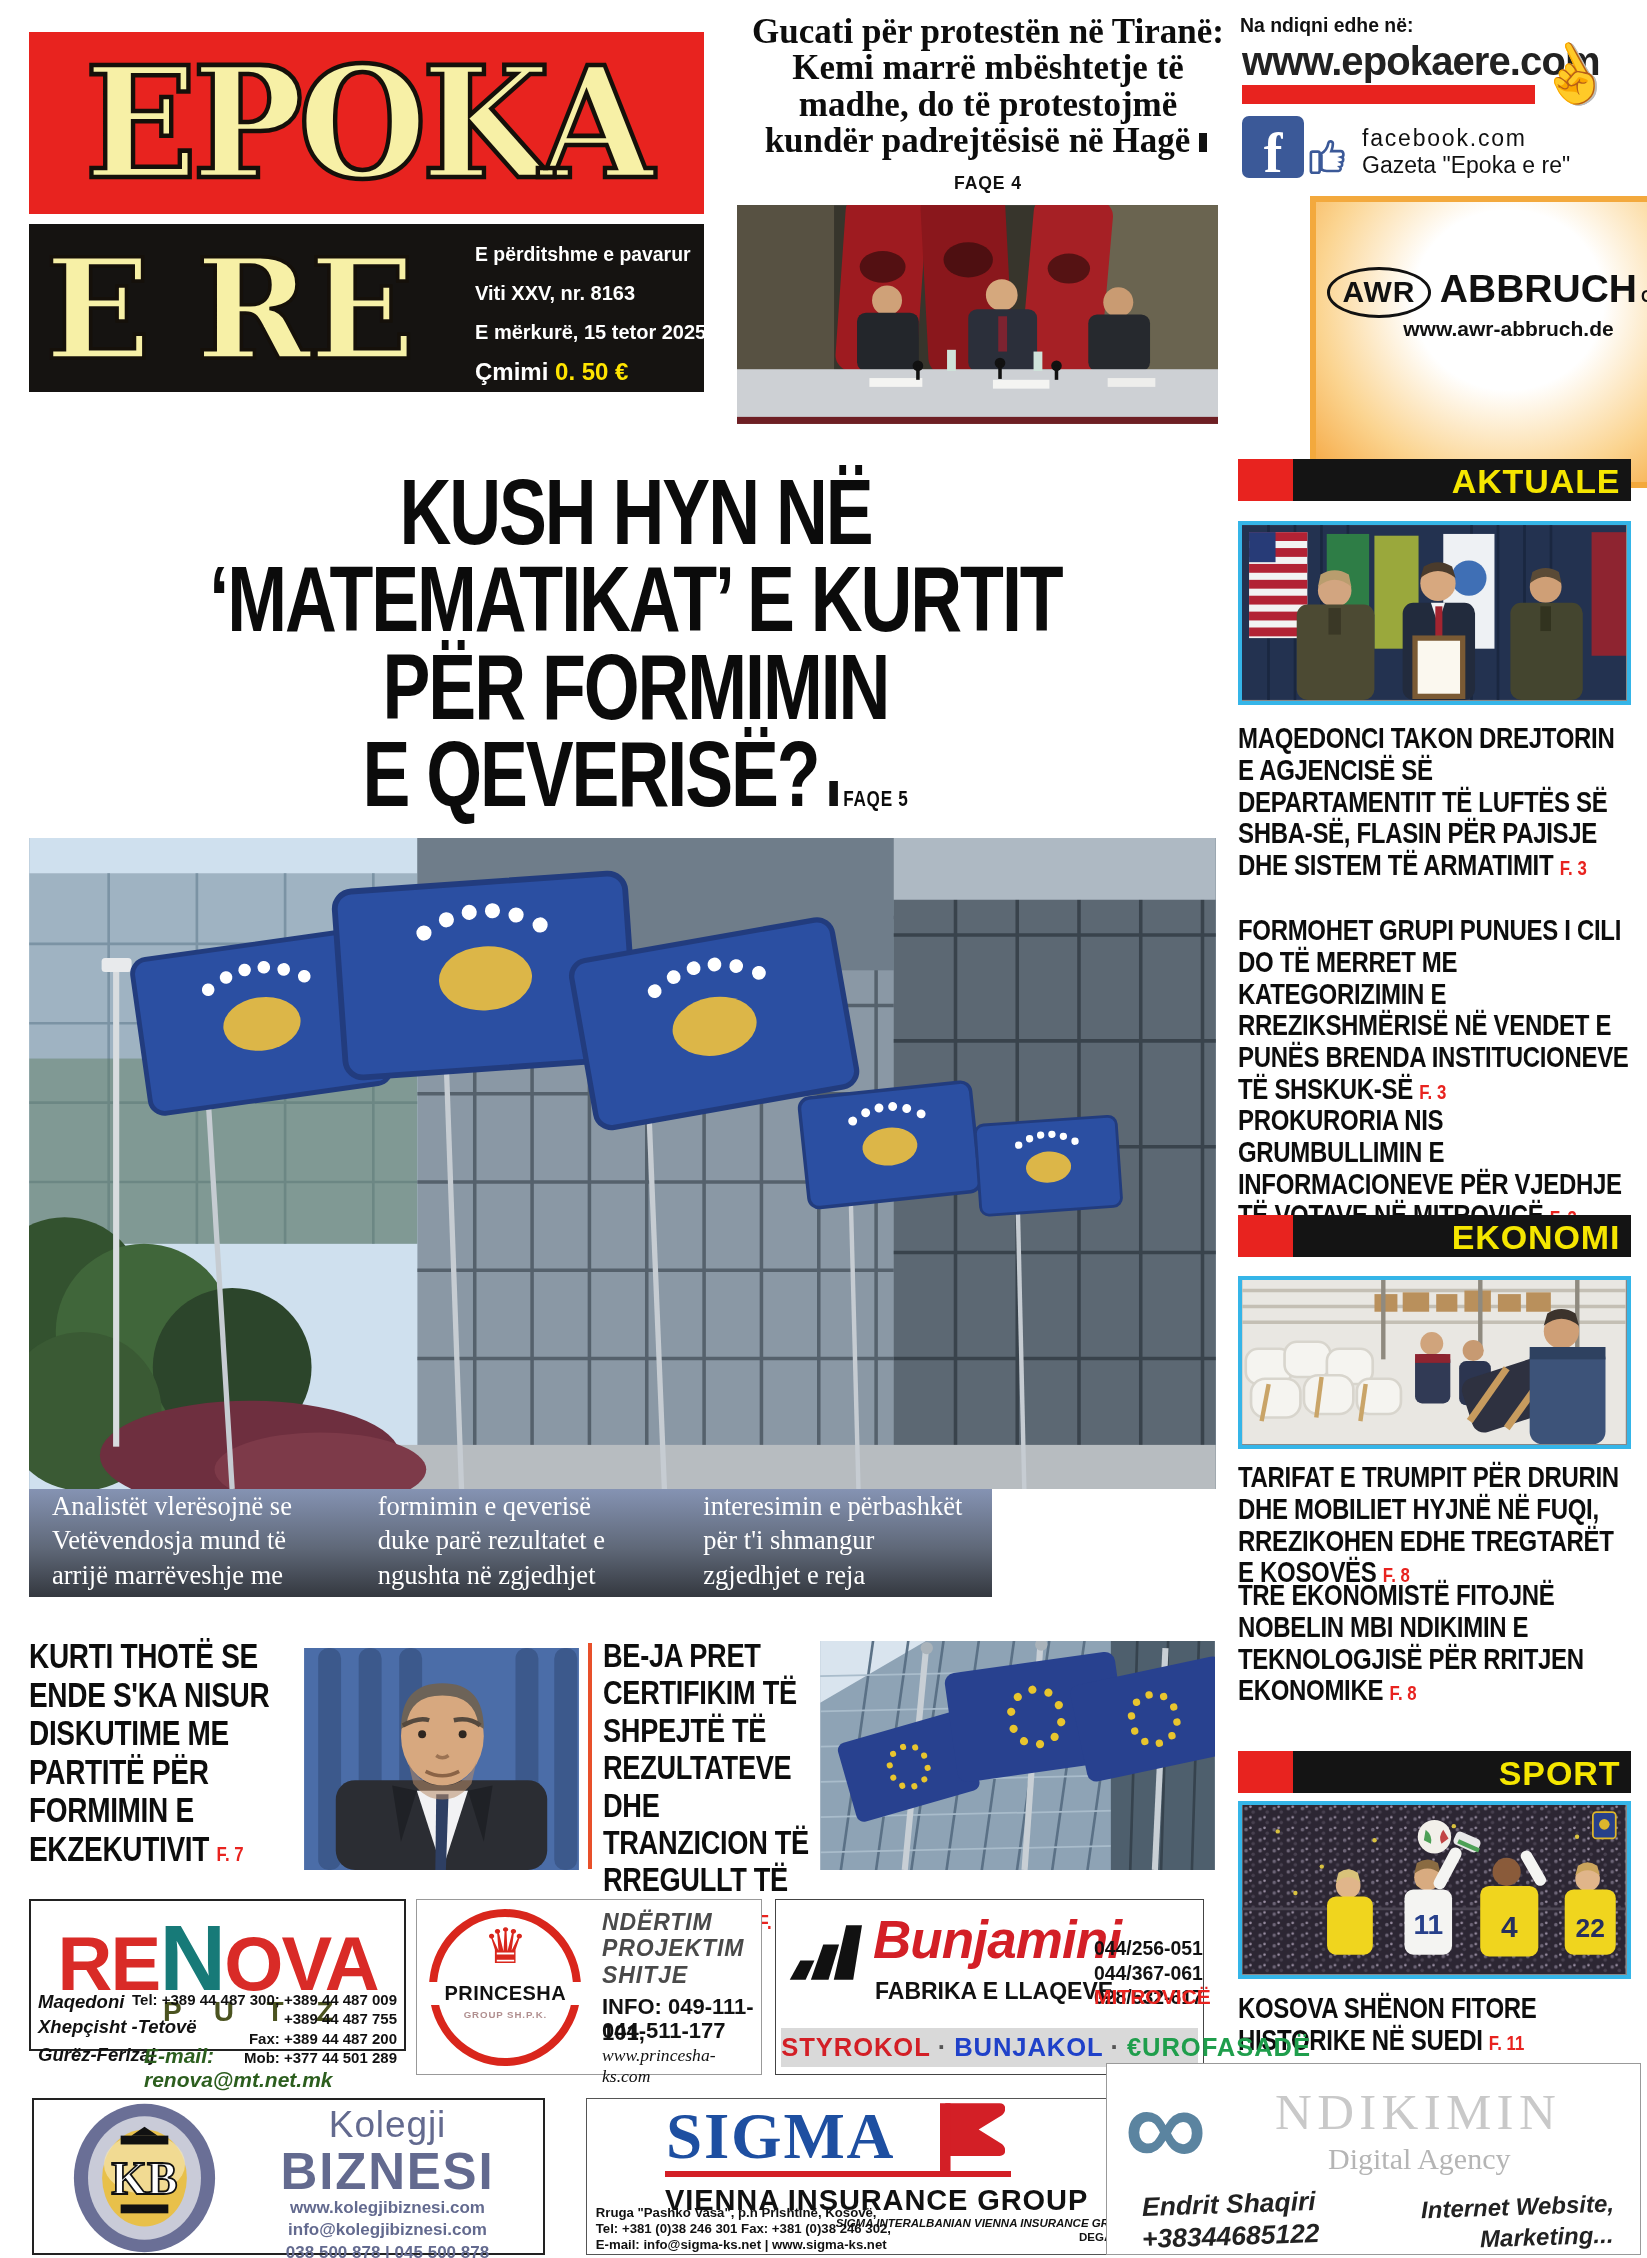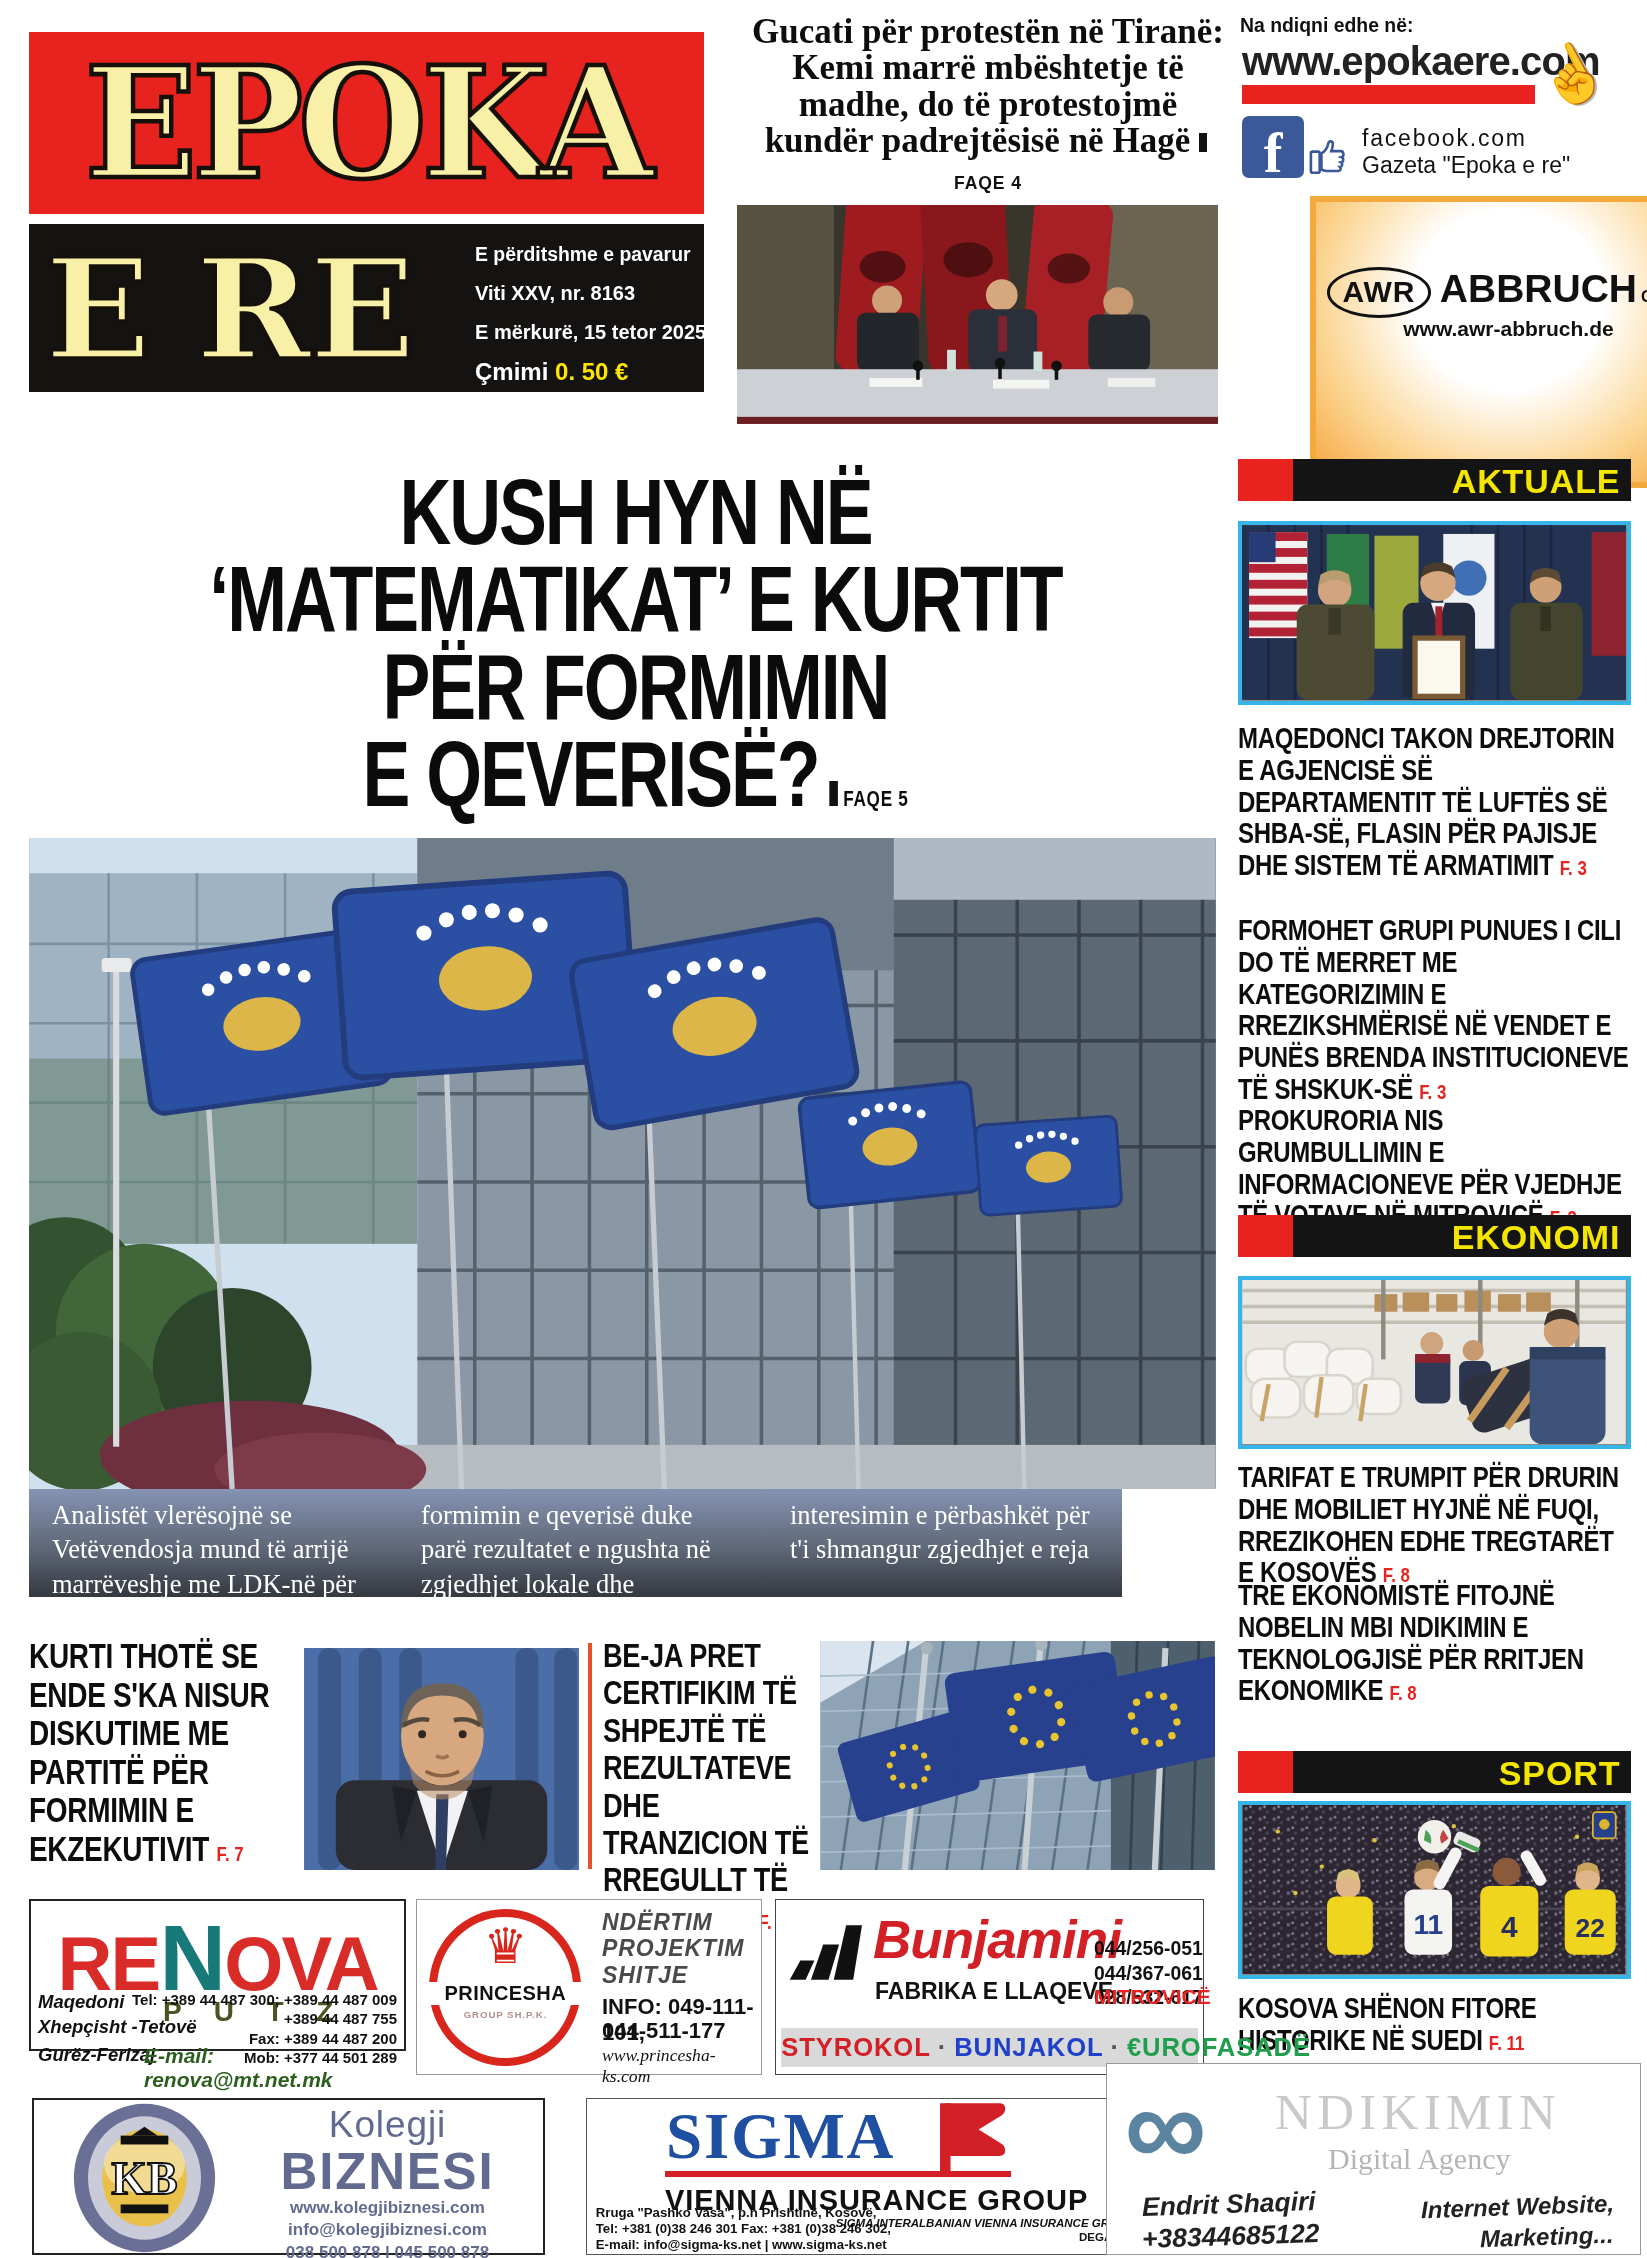--- a/index.html
+++ b/index.html
@@ -45,21 +45,21 @@
   #awr-url { position:absolute; left:0; top:115px; width:100%; text-align:center; font-size:21px; font-weight:700; }
 
   
   #main-head { left:44px; top:469px; width:1182px; text-align:center; }
   #main-head .inner { width:128%; margin-left:-14%; transform:scaleX(.78); transform-origin:50% 0; font-weight:800; font-size:92px; line-height:.95; letter-spacing:-2.6px; color:#0b0b0b; }
   #main-head .pm { display:inline-block; width:10.6px; height:25px; background:#111; margin:0 7px 0 14px; }
   #main-head .pr { font-size:22px; font-weight:700; letter-spacing:0.9px; }
 
   
   #main-photo { left:29px; top:838px; width:1187px; height:651px; background:#9db0bf; }
-  #main-caption { left:29px; top:1489px; width:1093px; height:108px; background:linear-gradient(180deg,#8593b3 0%, #5f6878 55%, #34383f 100%); display:flex; gap:60px; padding:9px 23px 0 23px; font-family:"Liberation Serif",serif; font-size:26.5px; line-height:1.3; color:#fff; }
+  #main-caption { left:29px; top:1489px; width:963px; height:108px; background:linear-gradient(180deg,#8593b3 0%, #5f6878 55%, #34383f 100%); display:flex; gap:60px; padding:0 23px 0 23px; font-family:"Liberation Serif",serif; font-size:26.5px; line-height:1.3; color:#fff; }
   #main-caption div { flex:1; }
 
   
   .secbar { left:1238px; width:393px; height:42px; background:#141414; }
   .secbar .red { position:absolute; left:0; top:0; width:55px; height:100%; background:#e8231f; }
   .secbar .t { position:absolute; right:10.6px; top:2.6px; font-size:34px; font-weight:800; color:#f5e600; letter-spacing:0.9px; }
   .sphoto { left:1238px; width:393px; border:4.4px solid #35b5e8; background:#888; }
   .side-head { left:1238px; width:393px; }
   .side-head .inner { width:125%; transform:scaleX(.8); transform-origin:0 0; font-weight:800; font-size:30px; line-height:1.06; letter-spacing:-0.4px; color:#0d0d0d; }
   .rref { color:#e8231f; font-weight:800; font-size:21px; letter-spacing:0; white-space:nowrap; }

